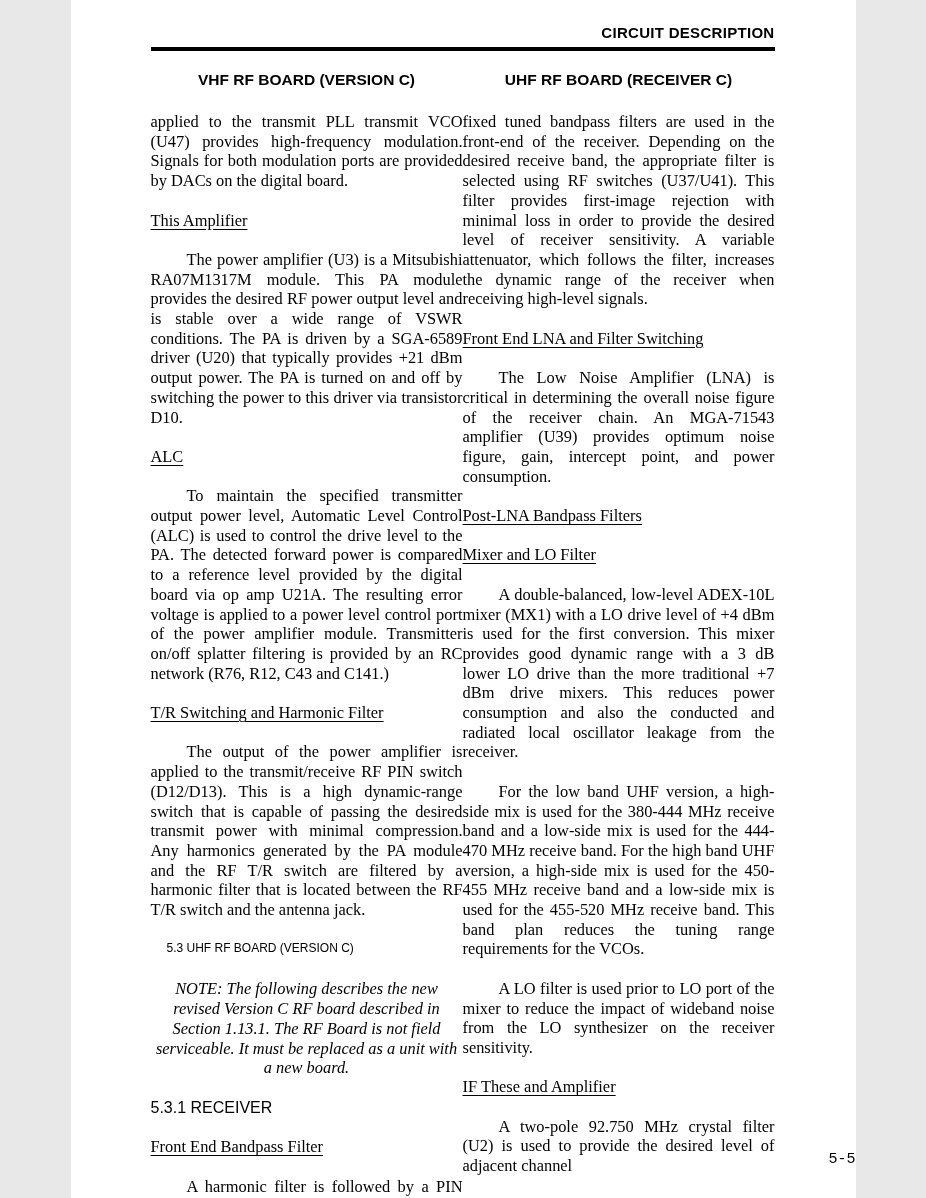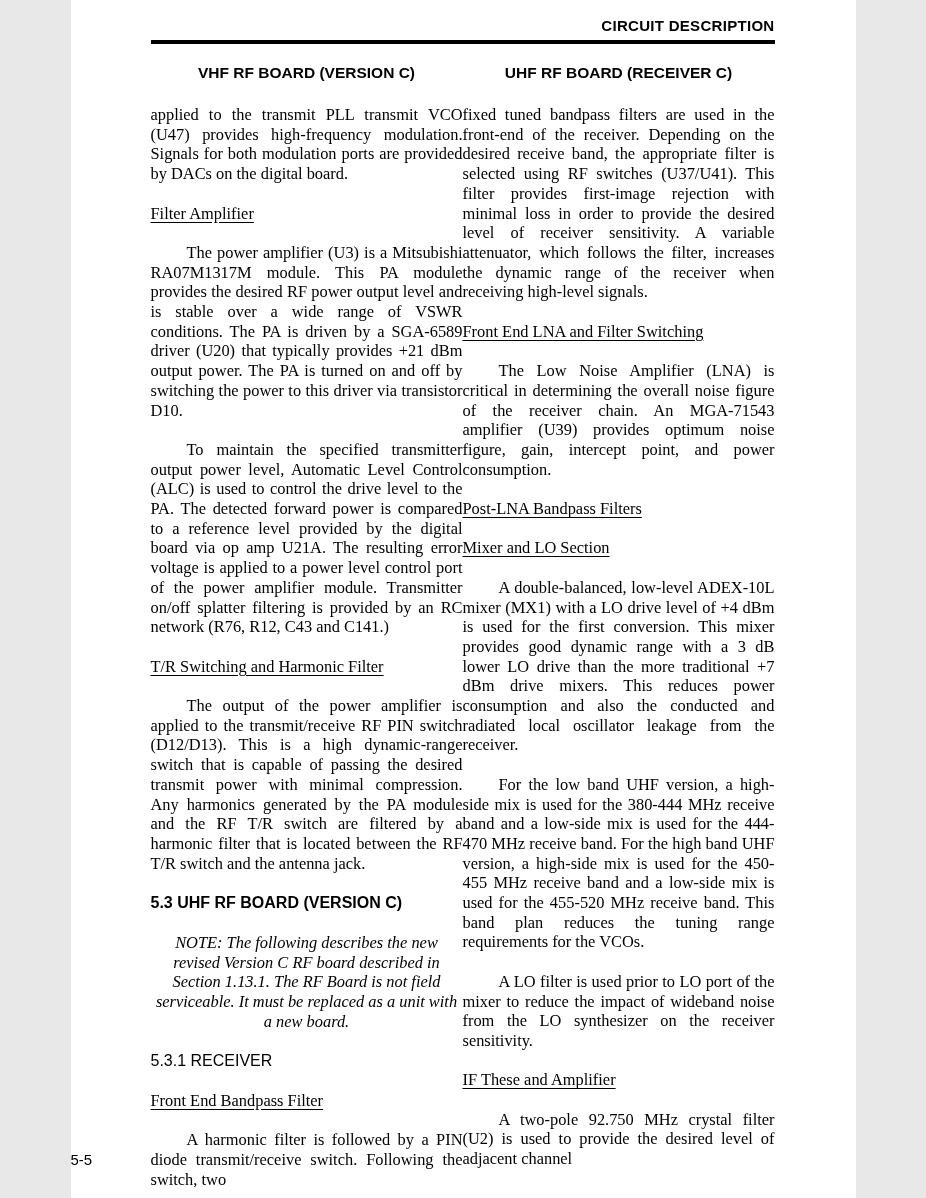--- a/index.html
+++ b/index.html
@@ -4,21 +4,21 @@
 <style>
   html, body { margin: 0; padding: 0; background: #e8e8e8; }
   .page {
     position: relative;
     width: 785px;
     height: 1198px;
     margin: 0 auto;
     background: #ffffff;
     color: #000000;
     box-sizing: border-box;
-    padding: 17px 81px 0 80px;
+    padding: 24px 81px 0 80px;
     font-family: "Liberation Serif", serif;
     overflow: hidden;
   }
   .header-title {
     text-align: right;
     font-family: "Liberation Sans", sans-serif;
     font-weight: bold;
     font-size: 15px;
     letter-spacing: 0.3px;
     line-height: 18px;
@@ -50,82 +50,83 @@
   .para.indent { text-indent: 36px; }
   .runhead {
     font-size: 16.4px;
     line-height: 19.7px;
     text-decoration: underline;
     text-underline-offset: 3px;
     margin: 0 0 19.7px 0;
   }
   .sechead {
     font-family: "Liberation Sans", sans-serif;
-    font-weight: bold;
-    font-size: 16px;
+    font-weight: normal;
+    font-size: 12px;
     line-height: 19px;
-    margin: 2px 0 21px 0;
+    margin: 2px 0 21px 16px;
   }
   .note {
     font-style: italic;
     font-size: 16.4px;
     line-height: 19.7px;
     text-align: center;
     margin: 0 0 19.7px 0;
   }
   .subhead {
     font-family: "Liberation Sans", sans-serif;
     font-size: 16px;
     line-height: 19px;
     margin: 0 0 20.5px 0;
   }
   .footer {
     position: absolute;
     left: 0;
     right: 0;
     bottom: 30px;
-    text-align: left;
-    font-family: Liberation Sans, sans-serif;
+    text-align: right;
+    font-family: Liberation Mono, monospace;
     font-size: 15px;
   }
 </style>
 </head>
 <body>
 
 <div class="page">
 
   <div>
     <div class="header-title">CIRCUIT DESCRIPTION</div>
     <div class="header-rule"></div>
   </div>
 
   <div class="columns">
 
     <div class="col">
       <div class="col-title">VHF RF BOARD (VERSION C)</div>
       <p class="para">applied to the transmit PLL transmit VCO (U47) provides high-frequency modulation. Signals for both modulation ports are provided by DACs on the digital board.</p>
-      <p class="runhead">Filter Amplifier</p>
+      <p class="runhead">This Amplifier</p>
       <p class="para indent">The power amplifier (U3) is a Mitsubishi RA07M1317M module. This PA module provides the desired RF power output level and is stable over a wide range of VSWR conditions. The PA is driven by a SGA-6589 driver (U20) that typically provides +21 dBm output power. The PA is turned on and off by switching the power to this driver via transistor D10.</p>
+      <p class="runhead">ALC</p>
       <p class="para indent">To maintain the specified transmitter output power level, Automatic Level Control (ALC) is used to control the drive level to the PA. The detected forward power is compared to a reference level provided by the digital board via op amp U21A. The resulting error voltage is applied to a power level control port of the power amplifier module. Transmitter on/off splatter filtering is provided by an RC network (R76, R12, C43 and C141.)</p>
       <p class="runhead">T/R Switching and Harmonic Filter</p>
       <p class="para indent">The output of the power amplifier is applied to the transmit/receive RF PIN switch (D12/D13). This is a high dynamic-range switch that is capable of passing the desired transmit power with minimal compression. Any harmonics generated by the PA module and the RF T/R switch are filtered by a harmonic filter that is located between the RF T/R switch and the antenna jack.</p>
       <p class="sechead">5.3 UHF RF BOARD (VERSION C)</p>
       <p class="note">NOTE: The following describes the new revised Version C RF board described in Section 1.13.1. The RF Board is not field serviceable. It must be replaced as a unit with a new board.</p>
       <p class="subhead">5.3.1 RECEIVER</p>
       <p class="runhead">Front End Bandpass Filter</p>
       <p class="para indent">A harmonic filter is followed by a PIN diode transmit/receive switch. Following the switch, two</p>
     </div>
 
     <div class="col">
       <div class="col-title">UHF RF BOARD (RECEIVER C)</div>
       <p class="para">fixed tuned bandpass filters are used in the front-end of the receiver. Depending on the desired receive band, the appropriate filter is selected using RF switches (U37/U41). This filter provides first-image rejection with minimal loss in order to provide the desired level of receiver sensitivity. A variable attenuator, which follows the filter, increases the dynamic range of the receiver when receiving high-level signals.</p>
       <p class="runhead">Front End LNA and Filter Switching</p>
       <p class="para indent">The Low Noise Amplifier (LNA) is critical in determining the overall noise figure of the receiver chain. An MGA-71543 amplifier (U39) provides optimum noise figure, gain, intercept point, and power consumption.</p>
       <p class="runhead">Post-LNA Bandpass Filters</p>
-      <p class="runhead">Mixer and LO Section</p>
+      <p class="runhead">Mixer and LO Filter</p>
       <p class="para indent">A double-balanced, low-level ADEX-10L mixer (MX1) with a LO drive level of +4 dBm is used for the first conversion. This mixer provides good dynamic range with a 3 dB lower LO drive than the more traditional +7 dBm drive mixers. This reduces power consumption and also the conducted and radiated local oscillator leakage from the receiver.</p>
       <p class="para indent">For the low band UHF version, a high-side mix is used for the 380-444 MHz receive band and a low-side mix is used for the 444-470 MHz receive band. For the high band UHF version, a high-side mix is used for the 450-455 MHz receive band and a low-side mix is used for the 455-520 MHz receive band. This band plan reduces the tuning range requirements for the VCOs.</p>
       <p class="para indent">A LO filter is used prior to LO port of the mixer to reduce the impact of wideband noise from the LO synthesizer on the receiver sensitivity.</p>
       <p class="runhead">IF These and Amplifier</p>
       <p class="para indent">A two-pole 92.750 MHz crystal filter (U2) is used to provide the desired level of adjacent channel</p>
     </div>
 
   </div>
 
   <div class="footer">5-5</div>

